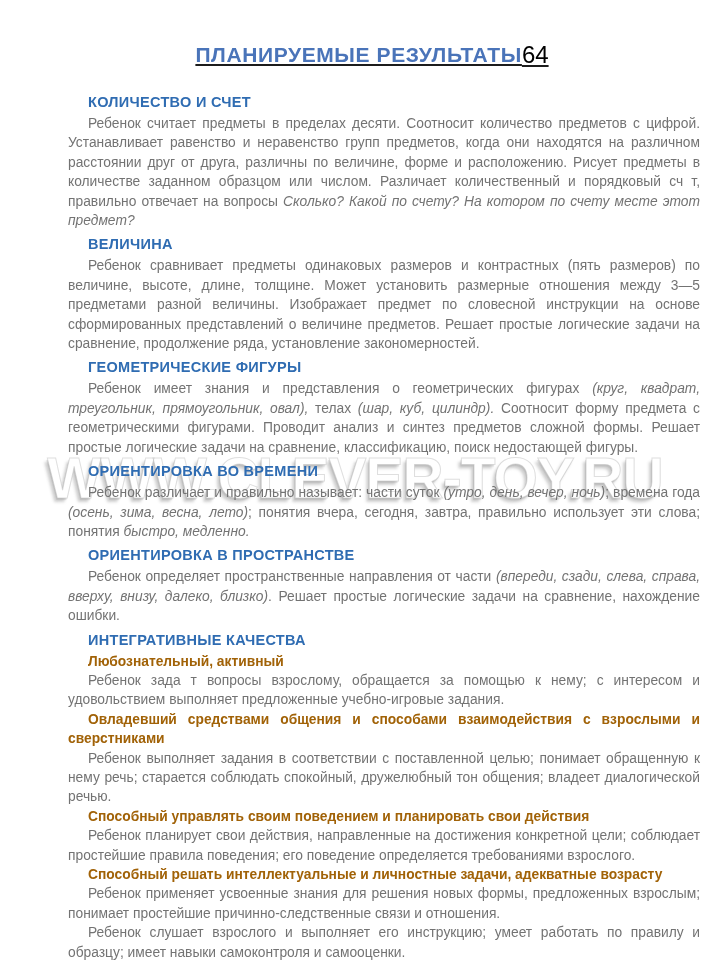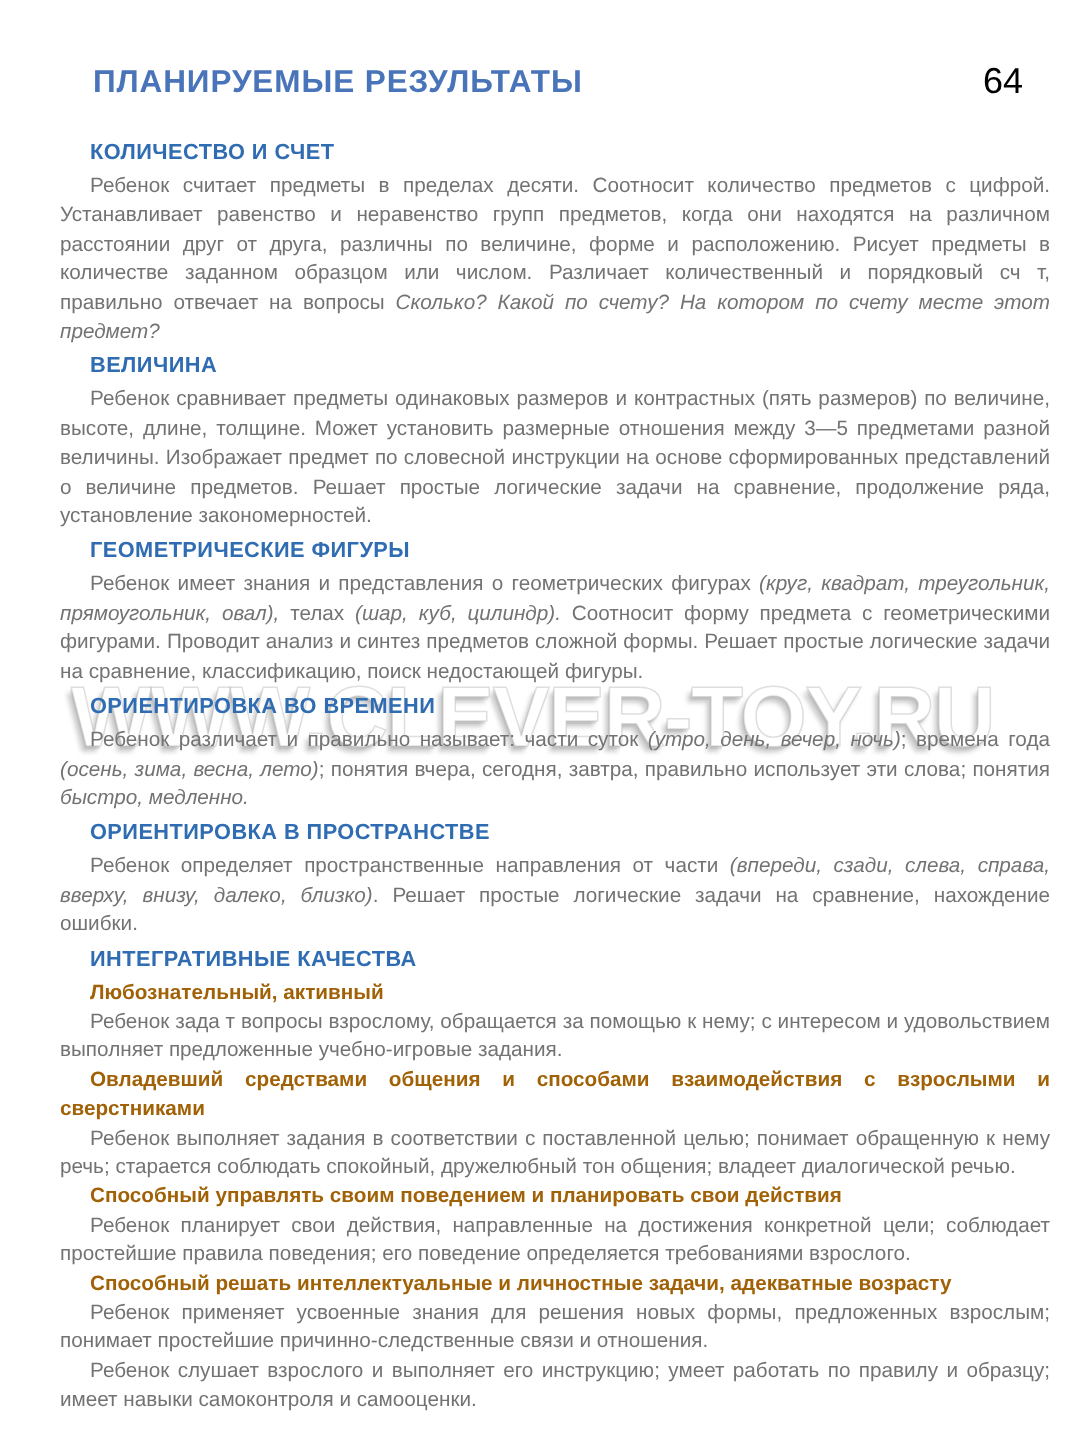--- a/index.html
+++ b/index.html
@@ -15,40 +15,41 @@
   }
   .content {
     position: absolute;
     top: 42px;
     left: 40px;
     right: 26px;
     z-index: 2;
   }
   .doc-header {
     display: flex;
-    justify-content: space-between;
+    justify-content: center;
     align-items: flex-start;
     margin-bottom: 26px;
+    text-decoration: underline;
   }
   .doc-title {
     margin: 0 0 0 22px;
     font-size: 21px;
     line-height: 26px;
     font-weight: bold;
     letter-spacing: 0.6px;
     color: #4a74b9;
   }
   .page-number {
     margin-right: 18px;
     font-size: 24px;
     line-height: 26px;
     font-weight: normal;
     color: #000000;
   }
-  .section { margin-top: 6px; }
+  .section { margin-top: 6px; margin-left: 28px; }
   .section-heading {
     margin: 0 0 3px 20px;
     font-size: 14.5px;
     line-height: 17px;
     font-weight: bold;
     letter-spacing: 0.3px;
     color: #2f6cb2;
   }
   .para {
     margin: 0;

